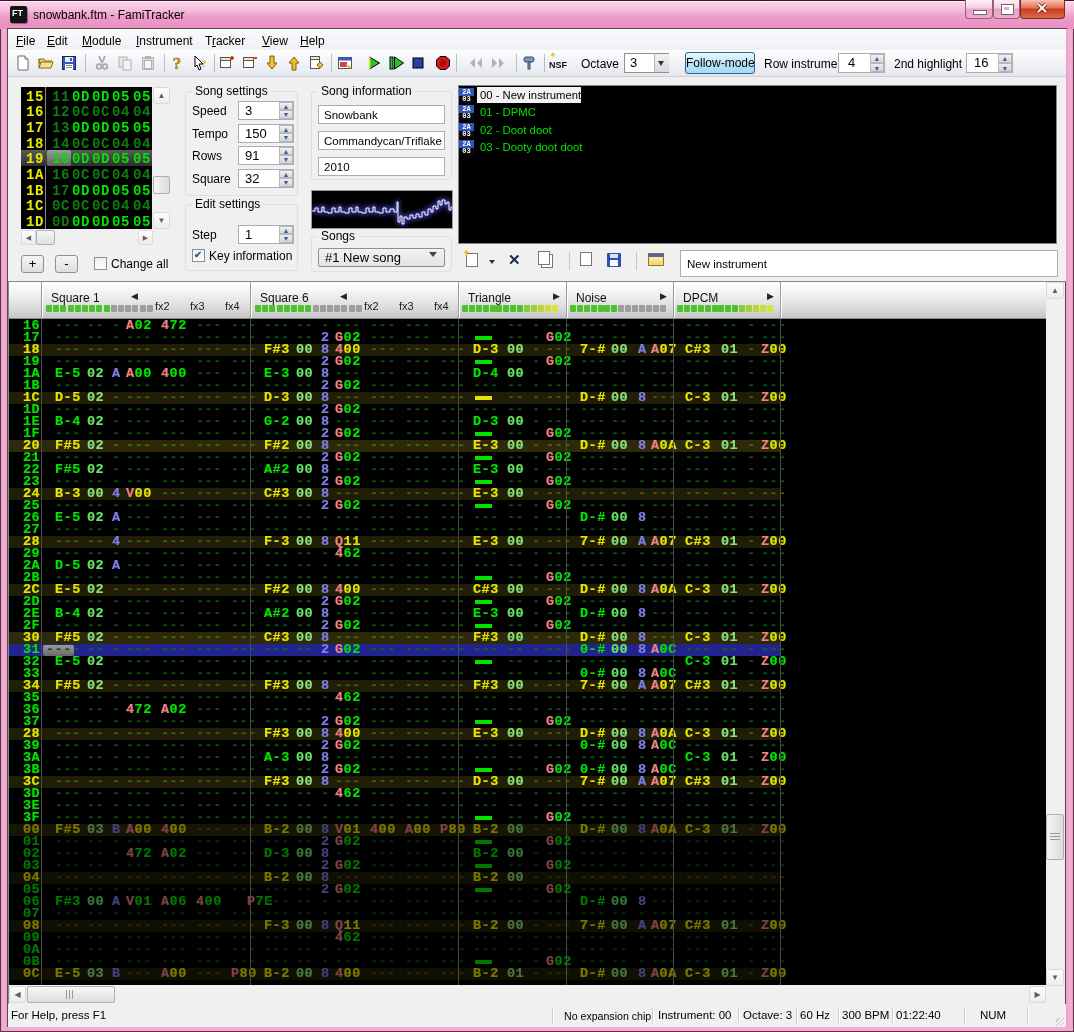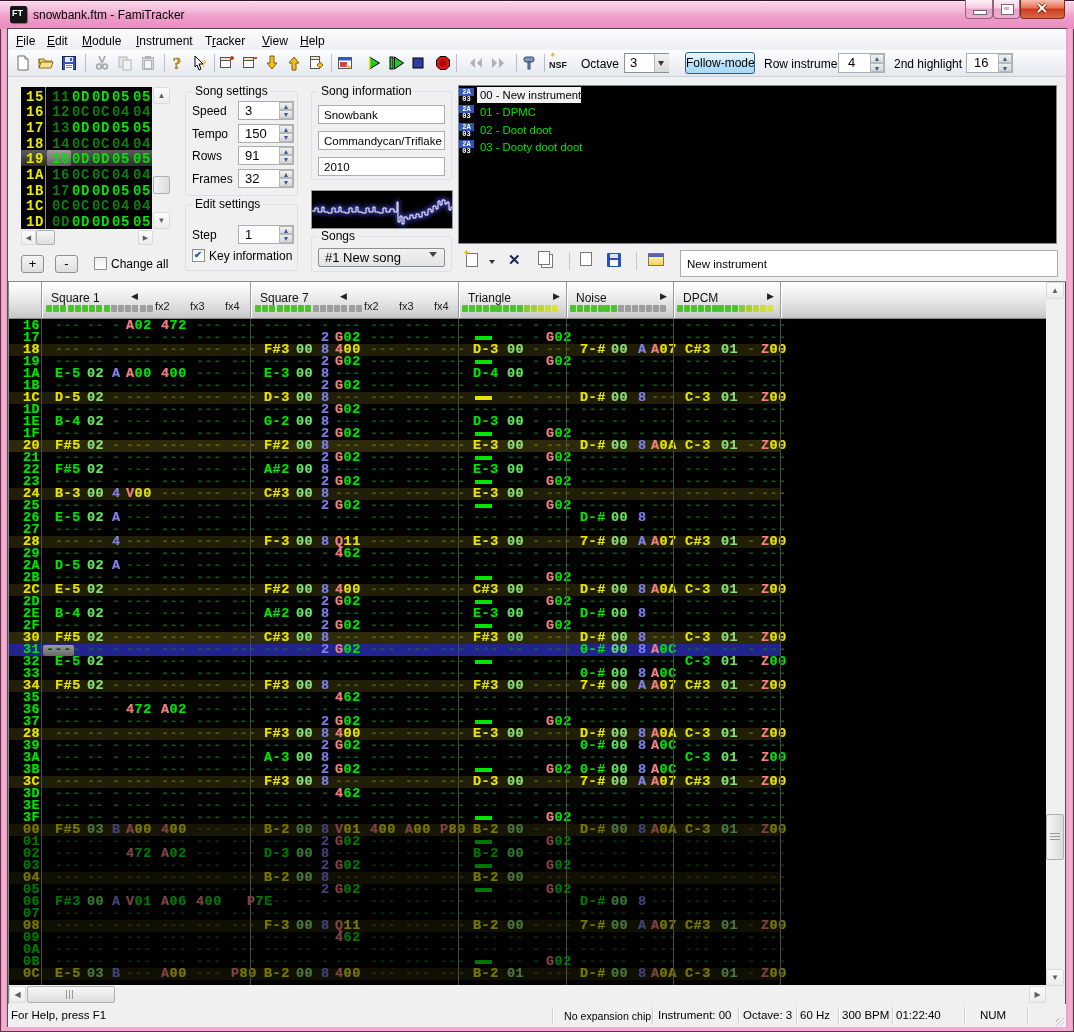--- a/index.html
+++ b/index.html
@@ -264,21 +264,21 @@
     <div style="position:absolute;left:279px;top:102px;width:14px;height:8px;background:linear-gradient(#f2f2f2,#d9d9d9);border:1px solid #b8b8b8;box-sizing:border-box;color:#3c5a9c;font-size:7px;text-align:center;line-height:7px">▲</div>
     <div style="position:absolute;left:279px;top:110px;width:14px;height:9px;background:linear-gradient(#eee,#d4d4d4);border:1px solid #b8b8b8;box-sizing:border-box;color:#3c5a9c;font-size:7px;text-align:center;line-height:8px">▼</div>
     <span class="lab" style="left:192px;top:127px">Tempo</span>
     <div style="position:absolute;left:238px;top:124px;width:56px;height:19px;background:#fff;border:1px solid #abadb3;box-sizing:border-box;font:13px 'Liberation Sans',sans-serif;color:#000;padding:1px 0 0 6px">150</div>
     <div style="position:absolute;left:279px;top:125px;width:14px;height:8px;background:linear-gradient(#f2f2f2,#d9d9d9);border:1px solid #b8b8b8;box-sizing:border-box;color:#3c5a9c;font-size:7px;text-align:center;line-height:7px">▲</div>
     <div style="position:absolute;left:279px;top:133px;width:14px;height:9px;background:linear-gradient(#eee,#d4d4d4);border:1px solid #b8b8b8;box-sizing:border-box;color:#3c5a9c;font-size:7px;text-align:center;line-height:8px">▼</div>
     <span class="lab" style="left:192px;top:149px">Rows</span>
     <div style="position:absolute;left:238px;top:146px;width:56px;height:19px;background:#fff;border:1px solid #abadb3;box-sizing:border-box;font:13px 'Liberation Sans',sans-serif;color:#000;padding:1px 0 0 6px">91</div>
     <div style="position:absolute;left:279px;top:147px;width:14px;height:8px;background:linear-gradient(#f2f2f2,#d9d9d9);border:1px solid #b8b8b8;box-sizing:border-box;color:#3c5a9c;font-size:7px;text-align:center;line-height:7px">▲</div>
     <div style="position:absolute;left:279px;top:155px;width:14px;height:9px;background:linear-gradient(#eee,#d4d4d4);border:1px solid #b8b8b8;box-sizing:border-box;color:#3c5a9c;font-size:7px;text-align:center;line-height:8px">▼</div>
-    <span class="lab" style="left:192px;top:172px">Frames</span>
+    <span class="lab" style="left:192px;top:172px">Square</span>
     <div style="position:absolute;left:238px;top:169px;width:56px;height:19px;background:#fff;border:1px solid #abadb3;box-sizing:border-box;font:13px 'Liberation Sans',sans-serif;color:#000;padding:1px 0 0 6px">32</div>
     <div style="position:absolute;left:279px;top:170px;width:14px;height:8px;background:linear-gradient(#f2f2f2,#d9d9d9);border:1px solid #b8b8b8;box-sizing:border-box;color:#3c5a9c;font-size:7px;text-align:center;line-height:7px">▲</div>
     <div style="position:absolute;left:279px;top:178px;width:14px;height:9px;background:linear-gradient(#eee,#d4d4d4);border:1px solid #b8b8b8;box-sizing:border-box;color:#3c5a9c;font-size:7px;text-align:center;line-height:8px">▼</div>
     <div style="position:absolute;left:185px;top:204px;width:113px;height:67px;border:1px solid #dcdfe4;border-radius:3px;box-sizing:border-box"></div>
     <span style="position:absolute;left:192px;top:197px;background:#f0f0f0;white-space:nowrap;font:12px 'Liberation Sans',sans-serif;color:#000;padding:0 3px">Edit settings</span>
     <span class="lab" style="left:192px;top:228px">Step</span>
     <div style="position:absolute;left:238px;top:225px;width:56px;height:19px;background:#fff;border:1px solid #abadb3;box-sizing:border-box;font:13px 'Liberation Sans',sans-serif;color:#000;padding:1px 0 0 6px">1</div>
     <div style="position:absolute;left:279px;top:226px;width:14px;height:8px;background:linear-gradient(#f2f2f2,#d9d9d9);border:1px solid #b8b8b8;box-sizing:border-box;color:#3c5a9c;font-size:7px;text-align:center;line-height:7px">▲</div>
     <div style="position:absolute;left:279px;top:234px;width:14px;height:9px;background:linear-gradient(#eee,#d4d4d4);border:1px solid #b8b8b8;box-sizing:border-box;color:#3c5a9c;font-size:7px;text-align:center;line-height:8px">▼</div>
     <div style="position:absolute;left:192px;top:249px;width:13px;height:13px;background:linear-gradient(#eee,#fff);border:1px solid #8e8f8f;box-sizing:border-box">
@@ -368,21 +368,21 @@
     <i class="seg" style="left:104px;background:#4cc32c"></i>
     <i class="seg" style="left:111px;background:#9d9d9d"></i>
     <i class="seg" style="left:118px;background:#9d9d9d"></i>
     <i class="seg" style="left:125px;background:#9d9d9d"></i>
     <i class="seg" style="left:132px;background:#9d9d9d"></i>
     <i class="seg" style="left:140px;background:#9d9d9d"></i>
     <i class="seg" style="left:147px;background:#9d9d9d"></i>
 <span class="fxlab" style="left:155px;top:300px">fx2</span>
 <span class="fxlab" style="left:190px;top:300px">fx3</span>
 <span class="fxlab" style="left:225px;top:300px">fx4</span>
-<span class="chname" style="left:260px;top:291px">Square 7</span>
+<span class="chname" style="left:260px;top:291px">Square 6</span>
 <span class="charr" style="left:340px;top:291px">◀</span>
 <i class="seg" style="left:255px;background:#4cc32c"></i>
     <i class="seg" style="left:262px;background:#4cc32c"></i>
     <i class="seg" style="left:269px;background:#4cc32c"></i>
     <i class="seg" style="left:277px;background:#4cc32c"></i>
     <i class="seg" style="left:284px;background:#4cc32c"></i>
     <i class="seg" style="left:291px;background:#4cc32c"></i>
     <i class="seg" style="left:298px;background:#4cc32c"></i>
     <i class="seg" style="left:305px;background:#4cc32c"></i>
     <i class="seg" style="left:313px;background:#9d9d9d"></i>

